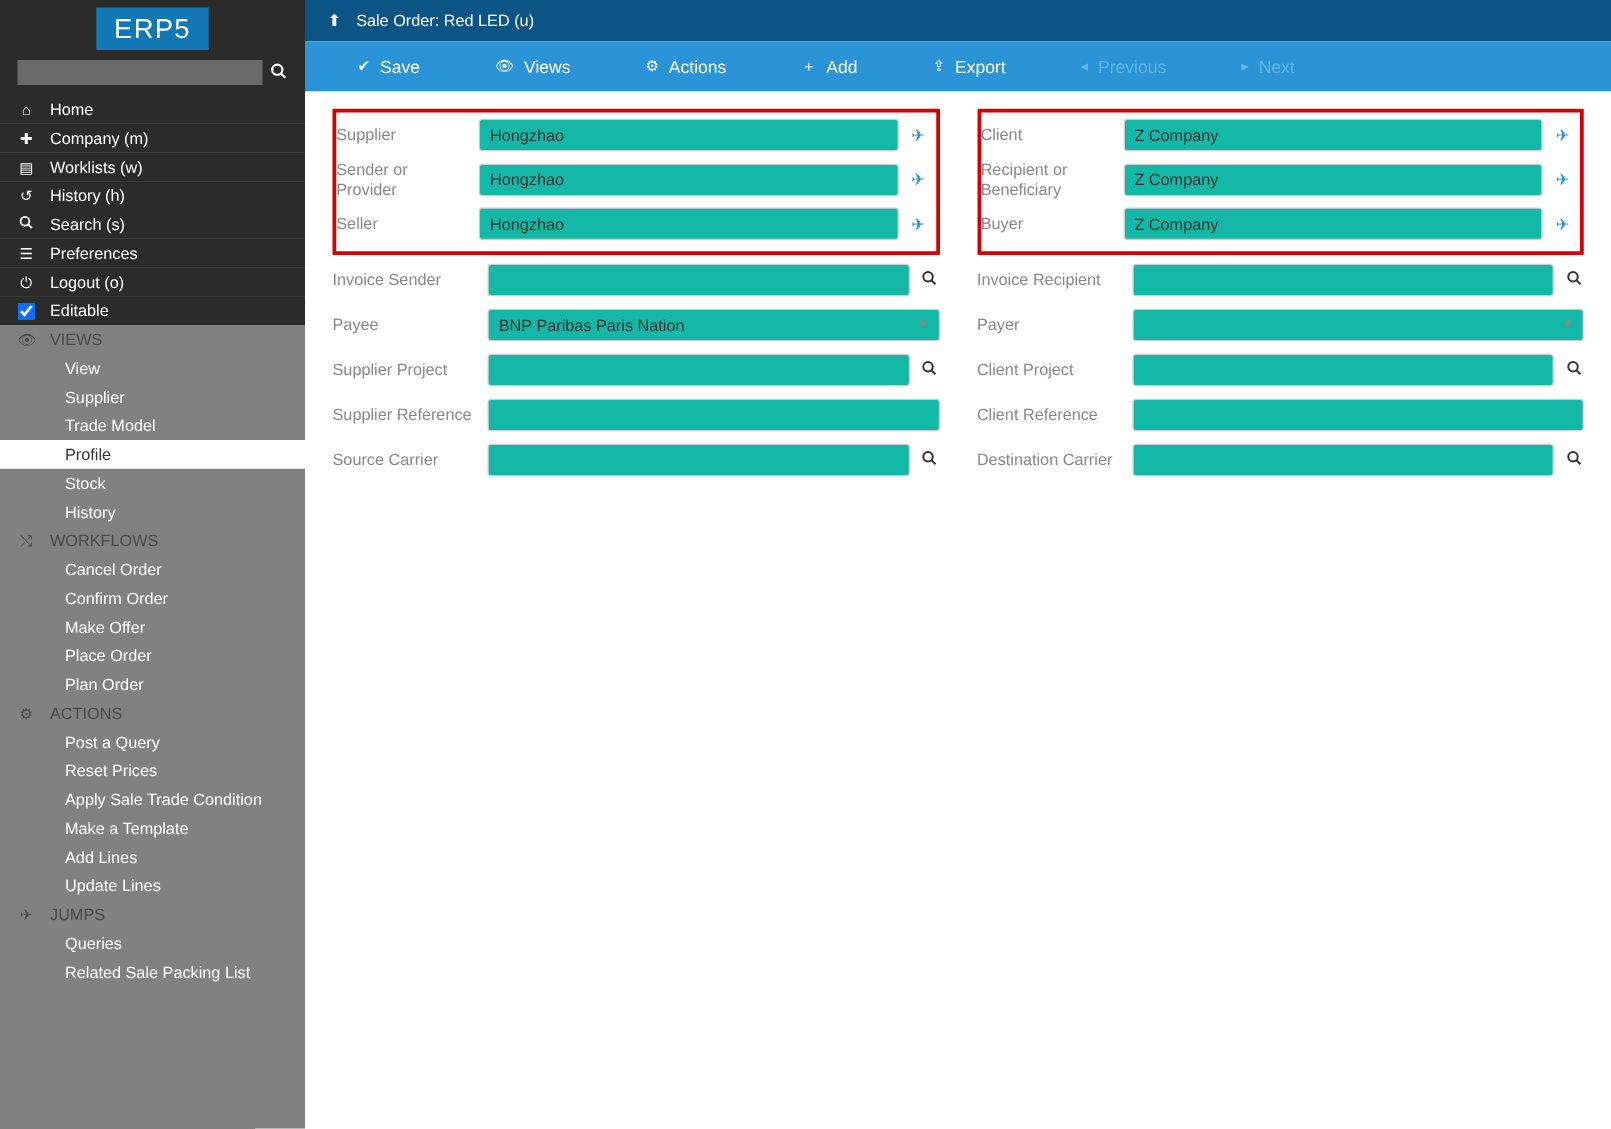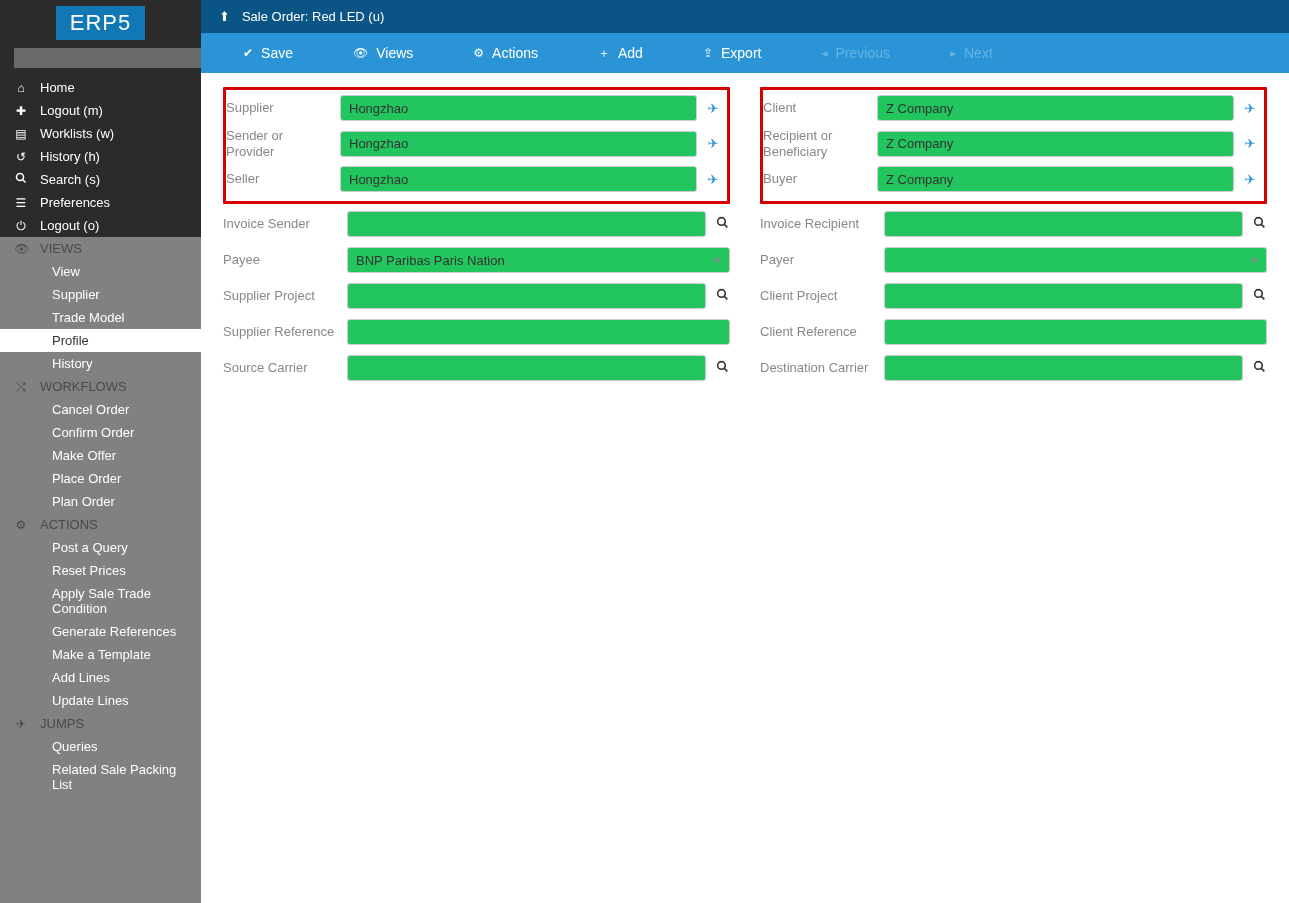--- a/index.html
+++ b/index.html
@@ -1,18 +1,18 @@
 <!DOCTYPE html>
 <html><head>
 <meta charset="utf-8">
 <style>
   * { box-sizing: border-box; margin: 0; padding: 0; }
   body { font-family: Arial, Helvetica, sans-serif; font-size: 13px; color: #333; background: #fff; }
   .app { display: flex; width: 1289px; height: 903px; }
-  .sidebar { width: 201px; background: #818181; color: #fff; display: flex; flex-direction: column; padding-bottom: 20px; overflow-y: auto; }
+  .sidebar { width: 244px; background: #818181; color: #fff; display: flex; flex-direction: column; padding-bottom: 20px; overflow-y: auto; }
   .sidebar-top { background: #2b2b2b; padding: 0 14px 8px 14px; }
   .logo-wrap { text-align: center; padding: 6px 0 8px 0; }
   .logo { display: inline-block; background: #1178b5; color: #fff; font-size: 22px; padding: 4px 14px; font-family: 'Segoe UI', sans-serif; letter-spacing: 1px; }
   .search-row { display: flex; align-items: center; gap: 6px; }
   .search-row input { flex: 1; background: #6a6a6a; border: none; height: 20px; padding: 2px 6px; color: #fff; }
   .search-row .icon { color: #fff; font-size: 14px; }
   .nav-list { list-style: none; }
   .nav-item { display: flex; align-items: center; gap: 12px; padding: 4px 14px; color: #fff; font-size: 13px; cursor: pointer; min-height: 22px; }
   .nav-item.dark { background: #2b2b2b; }
   .nav-item.header { color: #4a4a4a; font-size: 13px; cursor: default; }
@@ -24,21 +24,21 @@
   .breadcrumb-bar { background: #0b5586; color: #fff; height: 33px; display: flex; align-items: center; padding: 0 18px; gap: 12px; font-size: 13px; }
   .toolbar { background: #2b94d6; color: #fff; height: 40px; display: flex; align-items: center; padding: 0 12px; gap: 0; font-size: 14px; }
   .toolbar-item { display: flex; align-items: center; gap: 8px; padding: 0 30px; cursor: pointer; height: 100%; }
   .toolbar-item.disabled { color: #64b3e3; cursor: default; }
   .toolbar .icon { font-size: 12px; }
   .content { flex: 1; padding: 14px 22px; display: flex; gap: 30px; overflow-y: auto; }
   .col { flex: 1; }
   .form-row { display: flex; align-items: center; margin-bottom: 8px; min-height: 28px; }
   .form-label { width: 124px; color: #888; font-size: 13px; padding-right: 10px; line-height: 1.2; }
   .form-control-wrap { flex: 1; display: flex; align-items: center; gap: 8px; }
-  .form-control { flex: 1; height: 26px; border: 1px solid #ccc; border-radius: 3px; padding: 2px 8px; font-size: 13px; color: #333; background: #22c55e; }
+  .form-control { flex: 1; height: 26px; border: 1px solid #ccc; border-radius: 3px; padding: 2px 8px; font-size: 13px; color: #333; background: #14b8a6; }
   .select-wrap { flex: 1; position: relative; }
   .select-wrap .form-control { width: 100%; padding-right: 24px; }
   .select-caret { position: absolute; right: 8px; top: 50%; transform: translateY(-50%); color: #888; font-size: 10px; pointer-events: none; }
   .action-icon { width: 16px; text-align: center; font-size: 13px; cursor: pointer; }
   .action-icon.plane { color: #2b94d6; }
   .action-icon.search { color: #333; }
   .highlight-box { border: 3px solid #d70000; padding: 4px 6px 2px 6px; margin-bottom: 6px; border-radius: 1px; }
   .highlight-box .form-row { margin-bottom: 6px; }
   .highlight-box .form-label { width: 114px; margin-left: -6px; }
 </style>
@@ -59,21 +59,21 @@
         </span>
       </div>
     </div>
     <ul class="nav-list">
       <li class="nav-item dark">
           <span class="nav-icon">⌂</span>
           <span>Home</span>
         </li>
       <li class="nav-item dark">
           <span class="nav-icon">✚</span>
-          <span>Logout (m)</span>
+          <span>Company (m)</span>
         </li>
       <li class="nav-item dark">
           <span class="nav-icon">▤</span>
           <span>Worklists (w)</span>
         </li>
       <li class="nav-item dark">
           <span class="nav-icon">↺</span>
           <span>History (h)</span>
         </li>
       <li class="nav-item dark">
@@ -84,38 +84,45 @@
           <span>Search (s)</span>
         </li>
       <li class="nav-item dark">
           <span class="nav-icon">☰</span>
           <span>Preferences</span>
         </li>
       <li class="nav-item dark">
           <span class="nav-icon">⏻</span>
           <span>Logout (o)</span>
         </li>
+      <li class="nav-item dark">
+          <input type="checkbox" checked="" style="">
+          <span>Editable</span>
+        </li>
 
       <li class="nav-item header">
           <span class="nav-icon">👁</span>
           <span>VIEWS</span>
         </li>
       <li class="nav-item sub">
           <span>View</span>
         </li>
       <li class="nav-item sub">
           <span>Supplier</span>
         </li>
       <li class="nav-item sub">
           <span>Trade Model</span>
         </li>
       <li class="nav-item sub active">
           <span>Profile</span>
         </li>
       <li class="nav-item sub">
+          <span>Stock</span>
+        </li>
+      <li class="nav-item sub">
           <span>History</span>
         </li>
 
       <li class="nav-item header">
           <span class="nav-icon">⤭</span>
           <span>WORKFLOWS</span>
         </li>
       <li class="nav-item sub">
           <span>Cancel Order</span>
         </li>
@@ -137,23 +144,20 @@
           <span>ACTIONS</span>
         </li>
       <li class="nav-item sub">
           <span>Post a Query</span>
         </li>
       <li class="nav-item sub">
           <span>Reset Prices</span>
         </li>
       <li class="nav-item sub">
           <span>Apply Sale Trade Condition</span>
-        </li>
-      <li class="nav-item sub">
-          <span>Generate References</span>
         </li>
       <li class="nav-item sub">
           <span>Make a Template</span>
         </li>
       <li class="nav-item sub">
           <span>Add Lines</span>
         </li>
       <li class="nav-item sub">
           <span>Update Lines</span>
         </li>

